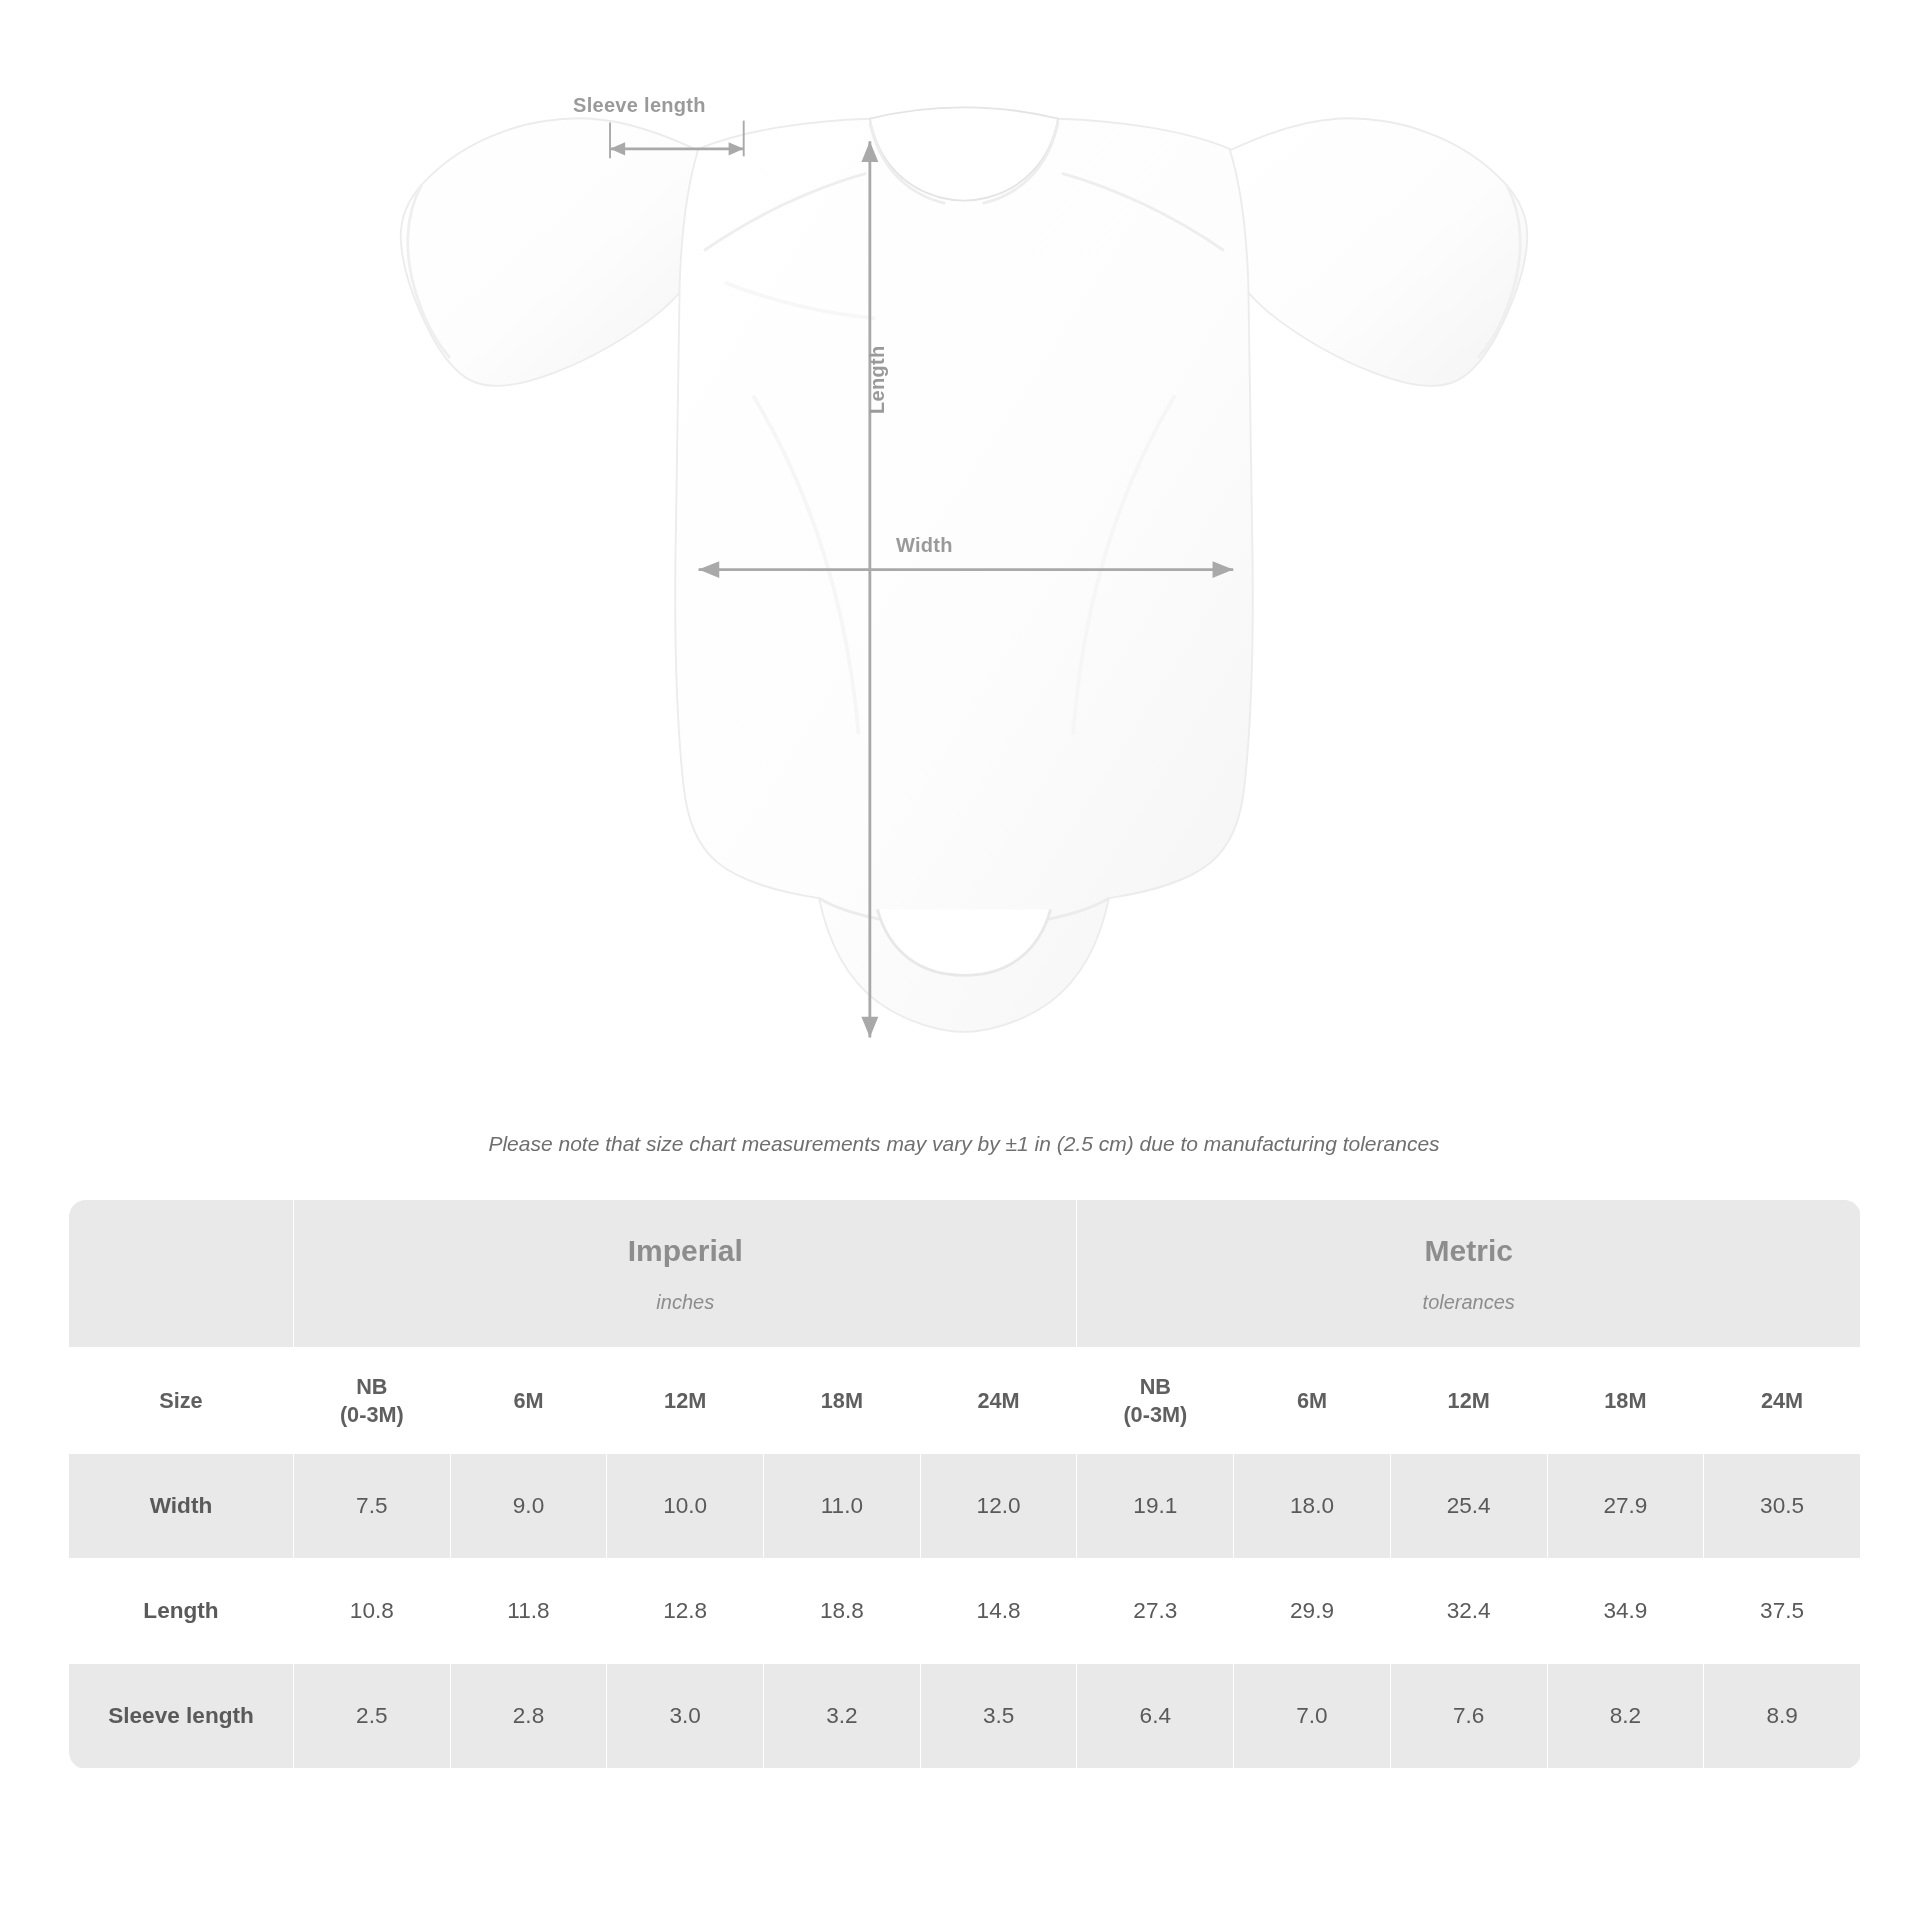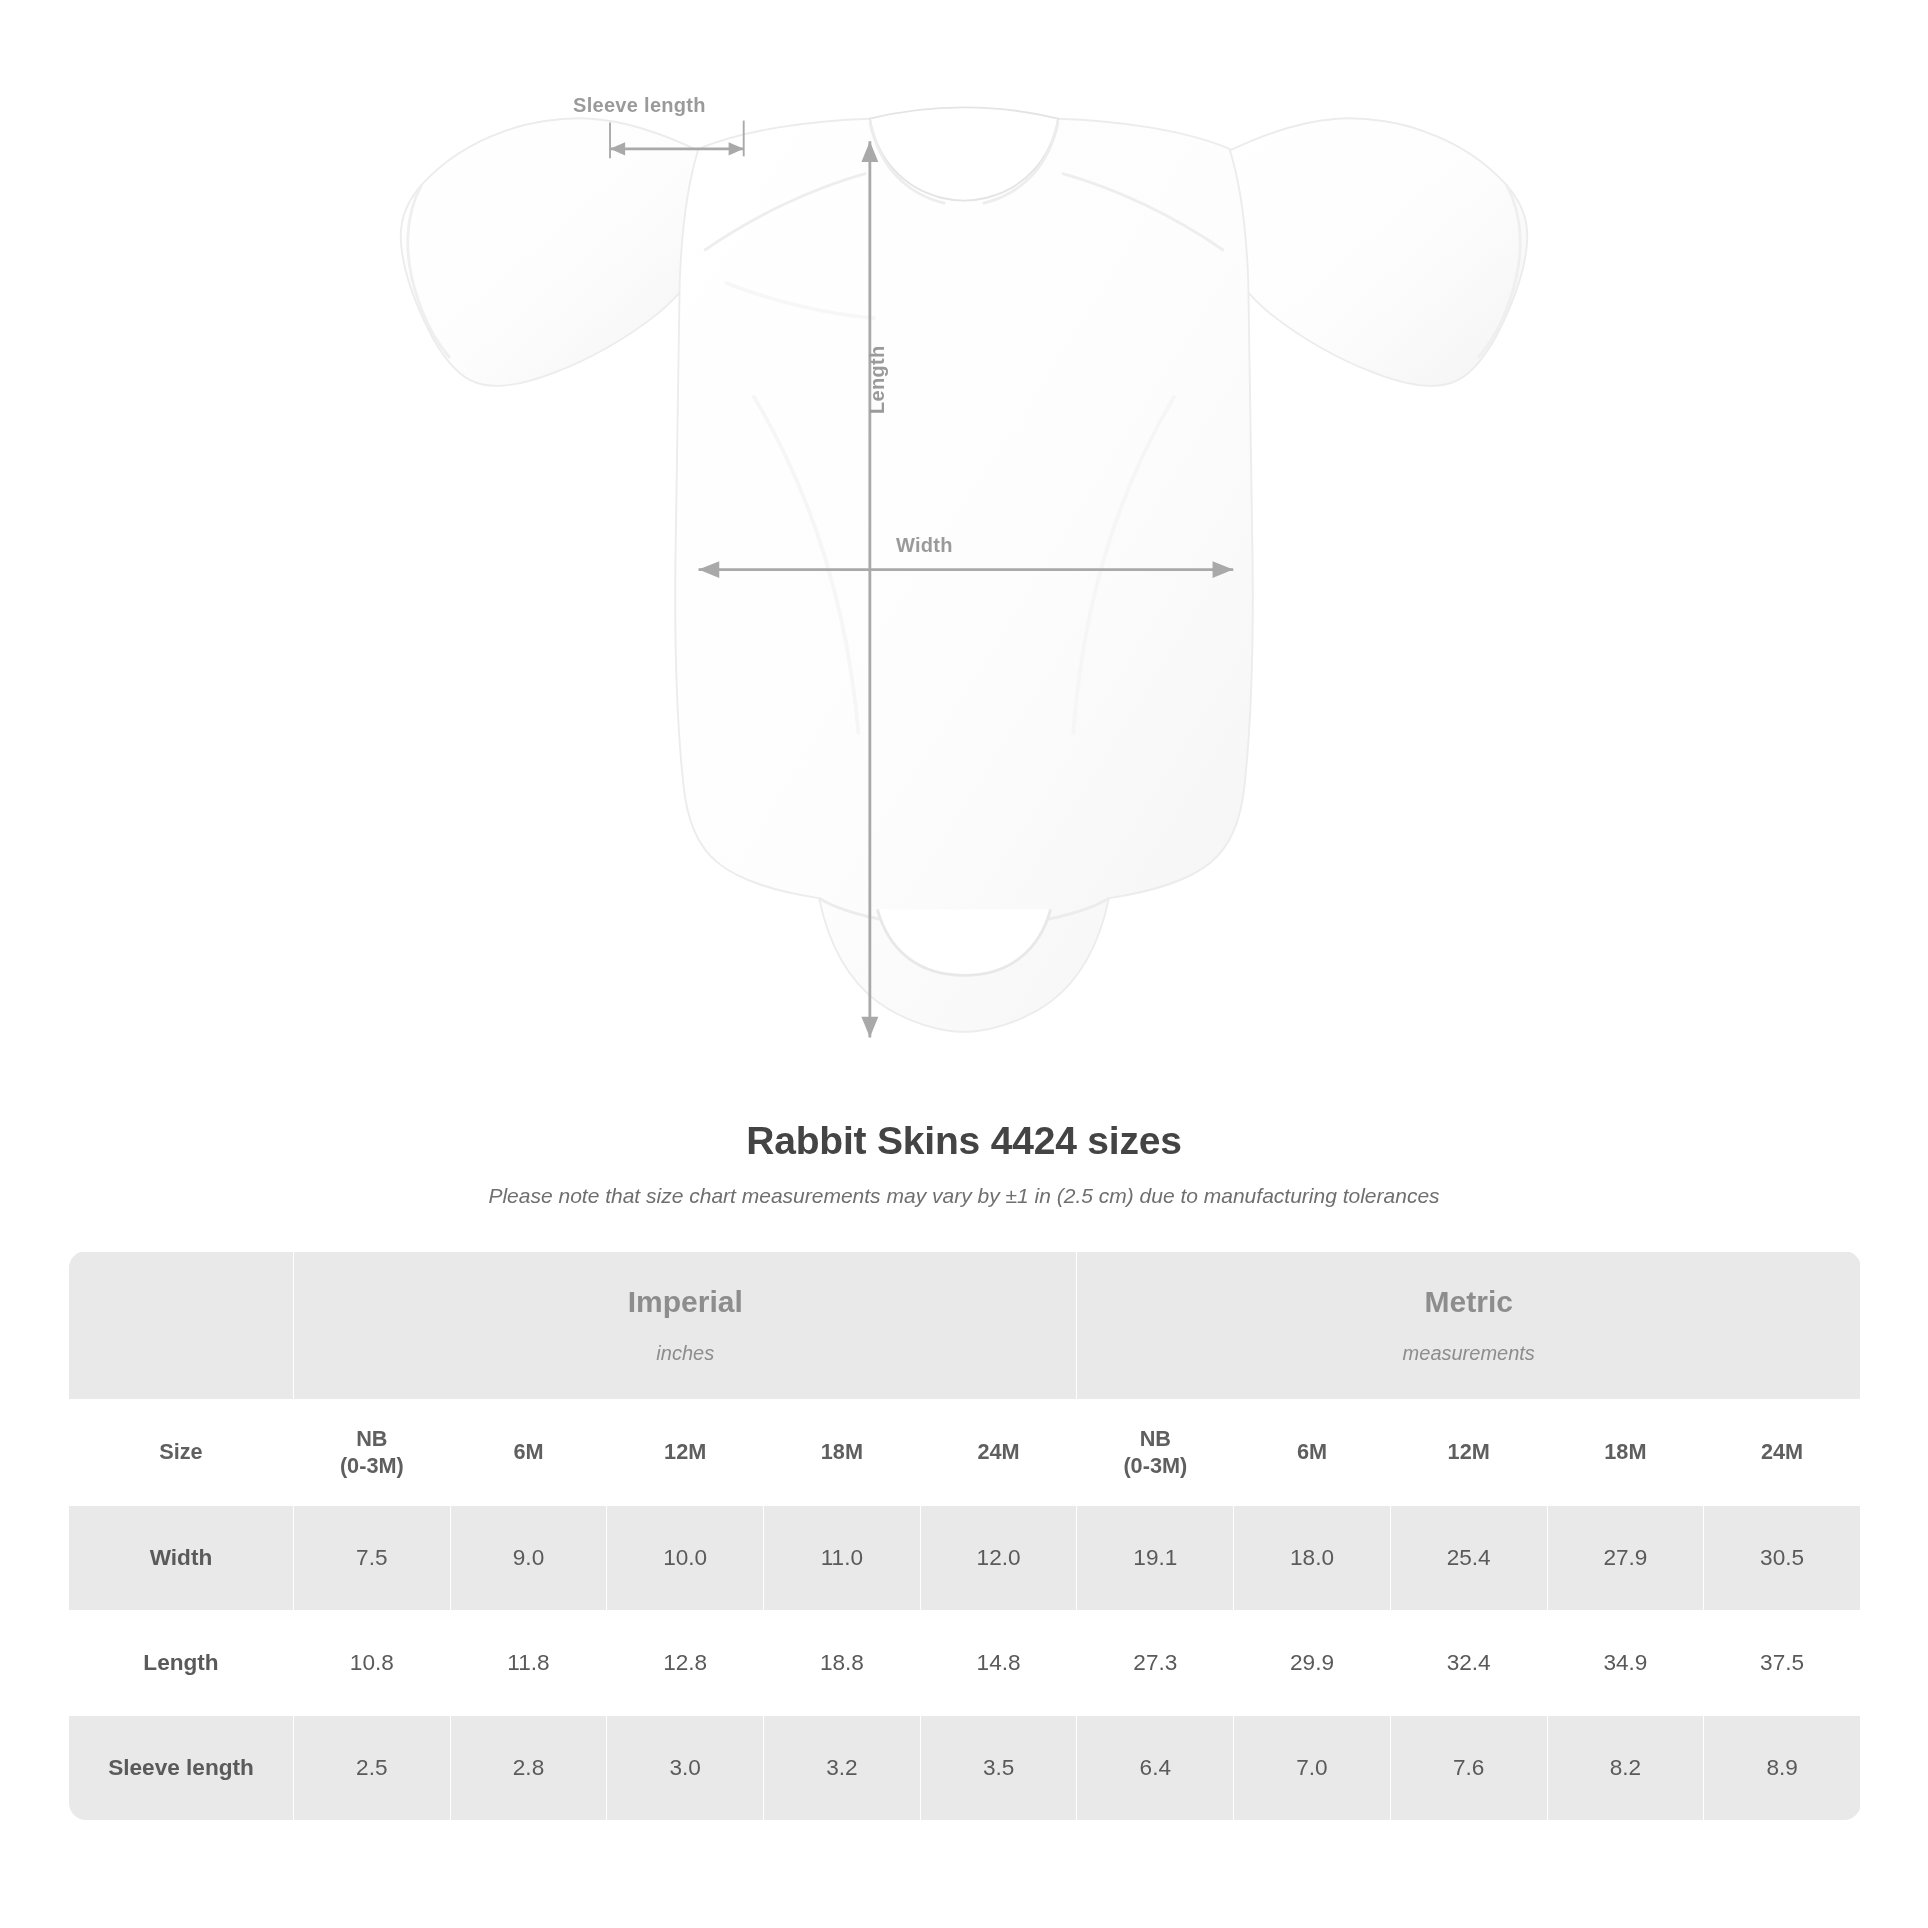--- a/index.html
+++ b/index.html
@@ -235,21 +235,20 @@
       <polygon points="924,150 915,172 933,172" fill="#a9a9a9"></polygon>
       <polygon points="924,1102 915,1080 933,1080" fill="#a9a9a9"></polygon>
     </svg>
 
     <div class="dim-label sleeve">Sleeve length</div>
     <div class="dim-label width">Width</div>
     <div class="dim-label length">Length</div>
   </div>
 
   <div class="title-block">
-    <h1 class="chart-title">Rabbit Skins 4424 sizes</h1>
     <div class="chart-note">Please note that size chart measurements may vary by ±1 in (2.5 cm) due to manufacturing tolerances</div>
   </div>
 
   <div class="table-wrap">
     <table class="size-table">
       <colgroup>
         <col class="col-label">
         <col class="col-cell">
           <col class="col-cell">
           <col class="col-cell">
@@ -263,21 +262,21 @@
       </colgroup>
       <tbody>
         <tr class="unit-row">
           <td class="rowhead-empty"></td>
           <td colspan="5">
             <div class="unit-name">Imperial</div>
             <div class="unit-sub">inches</div>
           </td>
           <td colspan="5">
             <div class="unit-name">Metric</div>
-            <div class="unit-sub">measurements</div>
+            <div class="unit-sub">tolerances</div>
           </td>
         </tr>
 
         <tr class="head-row">
           <td class="rowhead">Size</td>
           <td>
               <div style="white-space:pre-line">NB
 (0-3M)</div>
             </td>
           <td>

